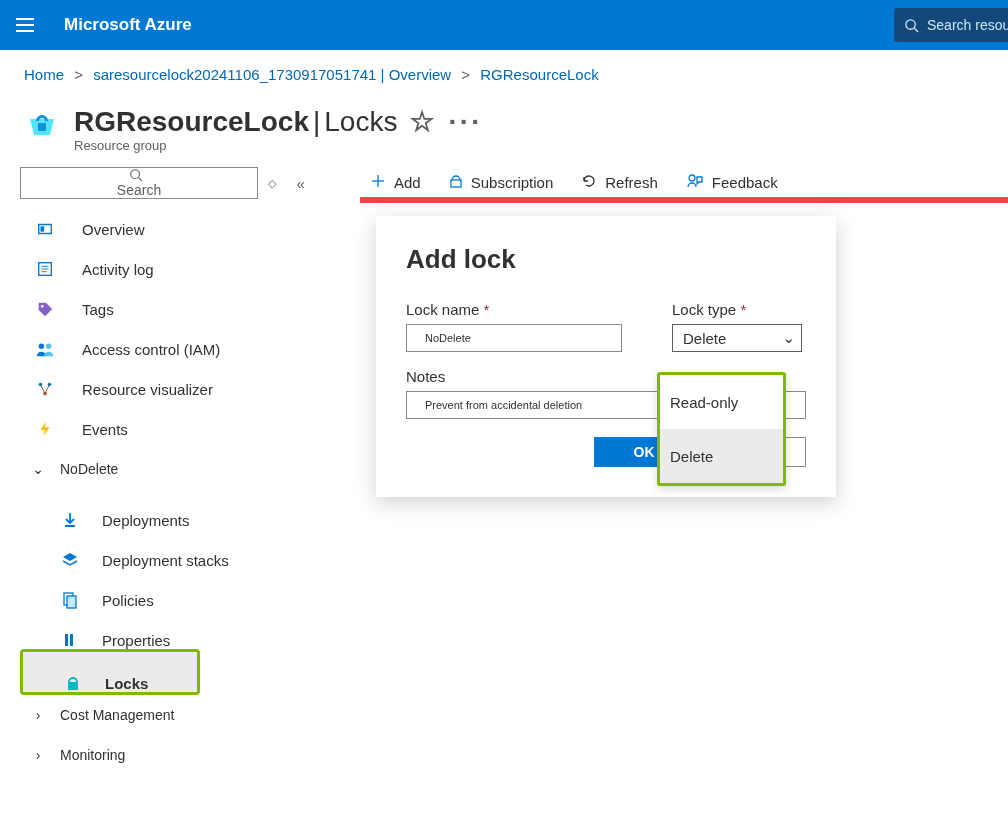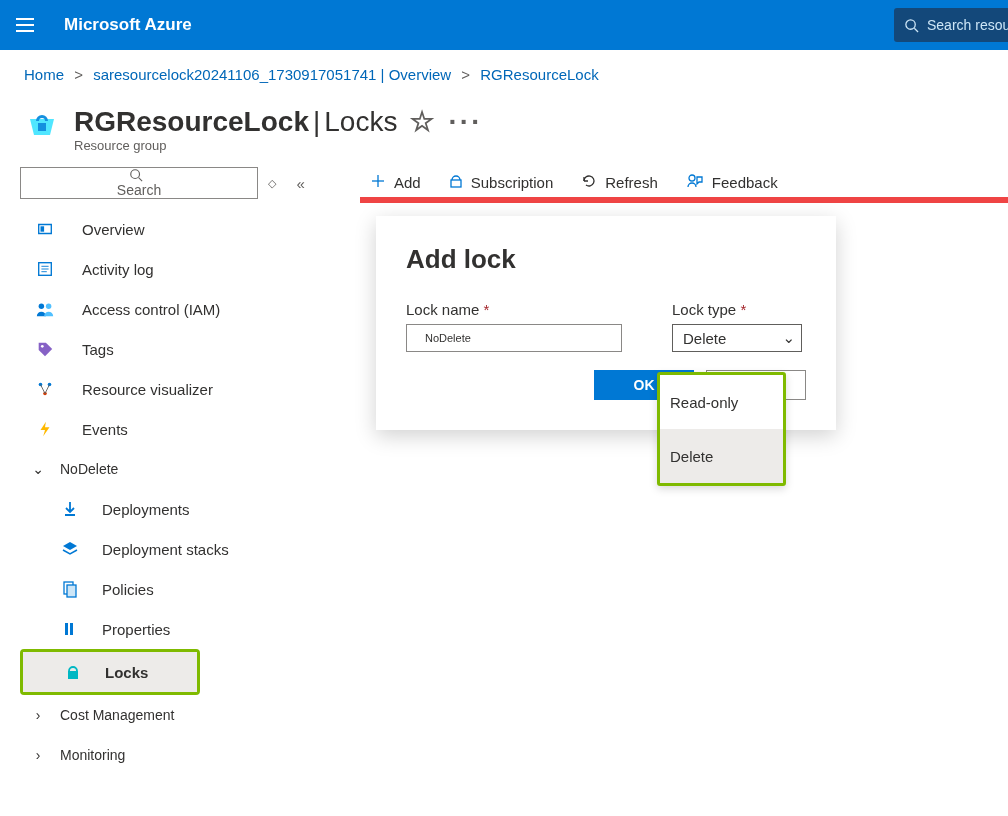--- a/index.html
+++ b/index.html
@@ -36,21 +36,21 @@
   .search-local-row { display:flex; align-items:center; gap:10px; margin-bottom:10px;}
   .search-local { width:238px; height:32px; border:1px solid #8a8886; display:flex; align-items:center; padding:0 8px; color:#605e5c;flex-direction:column;}
   .search-local svg { margin-right:6px; }
   .expand-icon { font-size:11px; color:#605e5c;}
   .collapse-icon { font-size:15px; color:#605e5c; margin-left:10px;}
 
   .menu-item { display:flex; align-items:center; height:40px; padding:0 0 0 0; cursor:pointer; gap:12px; font-size:15px;}
   .menu-item .mi-icon { width:50px; display:flex; justify-content:center;}
   .menu-group { display:flex; align-items:center; height:40px; gap:10px; padding-left:6px; cursor:pointer;}
   .menu-group .chev { width:24px; display:flex; justify-content:center; font-size:14px;}
-  .menu-sub { display:flex; align-items:center; height:40px; padding-left:30px; gap:12px; cursor:pointer; font-size:15px;}
+  .menu-sub { display:flex; align-items:flex-end; height:40px; padding-left:30px; gap:12px; cursor:pointer; font-size:15px;}
   .menu-sub .mi-icon { width:40px; display:flex; justify-content:center;}
   .highlighted { background:#edebe9;}
   .green-box { border: 3px solid #7fba00; border-radius:4px; margin-right:150px;}
 
   
   .content { flex:1; padding-left:10px; position:relative;}
   .toolbar { display:flex; align-items:center; gap:28px; height:36px; padding-left:10px; border-bottom:6px solid #ef4444;text-align:center; }
   .tool-btn { display:flex; align-items:center; gap:8px; color:#323130; font-size:15px;}
   .tool-btn .ico { color:#0078d4; }
   .scope-label { position:absolute; top:76px; left:460px; font-weight:600; font-size:15px; }
@@ -153,37 +153,37 @@
             <rect x="3" y="3" width="14" height="14" fill="none" stroke="#0078d4" stroke-width="1.5"></rect>
             <line x1="6" y1="7" x2="14" y2="7" stroke="#0078d4"></line>
             <line x1="6" y1="10" x2="14" y2="10" stroke="#0078d4"></line>
             <line x1="6" y1="13" x2="12" y2="13" stroke="#0078d4"></line>
           </svg>
         </span>
       <span>Activity log</span>
     </div>
     <div class="menu-item">
       <span class="mi-icon">
+          <svg width="18" height="18" viewBox="0 0 20 20">
+            <path d="M3 3 L11 3 L18 10 L10 18 L3 11 Z" fill="#8661c5"></path>
+            <circle cx="7" cy="7" r="1.5" fill="#fff"></circle>
+          </svg>
+        </span>
+      <span>Tags</span>
+    </div>
+    <div class="menu-item">
+      <span class="mi-icon">
           <svg width="20" height="18" viewBox="0 0 22 18">
             <circle cx="7" cy="6" r="3" fill="#0078d4"></circle>
             <circle cx="15" cy="6" r="3" fill="#50c0ff"></circle>
             <path d="M2 17 a5 5 0 0 1 10 0" fill="#0078d4"></path>
             <path d="M10 17 a5 5 0 0 1 10 0" fill="#50c0ff"></path>
           </svg>
         </span>
       <span>Access control (IAM)</span>
-    </div>
-    <div class="menu-item">
-      <span class="mi-icon">
-          <svg width="18" height="18" viewBox="0 0 20 20">
-            <path d="M3 3 L11 3 L18 10 L10 18 L3 11 Z" fill="#8661c5"></path>
-            <circle cx="7" cy="7" r="1.5" fill="#fff"></circle>
-          </svg>
-        </span>
-      <span>Tags</span>
     </div>
     <div class="menu-item">
       <span class="mi-icon">
           <svg width="18" height="18" viewBox="0 0 20 20">
             <circle cx="5" cy="5" r="2" fill="#0078d4"></circle>
             <circle cx="15" cy="5" r="2" fill="#0078d4"></circle>
             <circle cx="10" cy="15" r="2" fill="#d83b01"></circle>
             <line x1="5" y1="5" x2="10" y2="15" stroke="#605e5c"></line>
             <line x1="15" y1="5" x2="10" y2="15" stroke="#605e5c"></line>
           </svg>
@@ -308,20 +308,26 @@
         </div>
     </div>
     <div>
       <div class="field-label"><span>Lock type</span> <span class="req">*</span></div>
       <div class="select">
         <span>Delete</span>
         <span>⌄</span>
       </div>
     </div>
   </div>
+  <div class="notes-wrap">
+    <div class="field-label">Notes</div>
+    <div class="input input-wide">
+        <span>Prevent from accidental deletion</span>
+      </div>
+  </div>
   <div class="btn-row">
     <div class="btn btn-primary">OK</div>
     <div class="btn">Cancel</div>
   </div>
 </div>
 
 <div class="dropdown-list">
   <div class="dropdown-item">Read-only</div>
   <div class="dropdown-item selected">Delete</div>
 </div>

